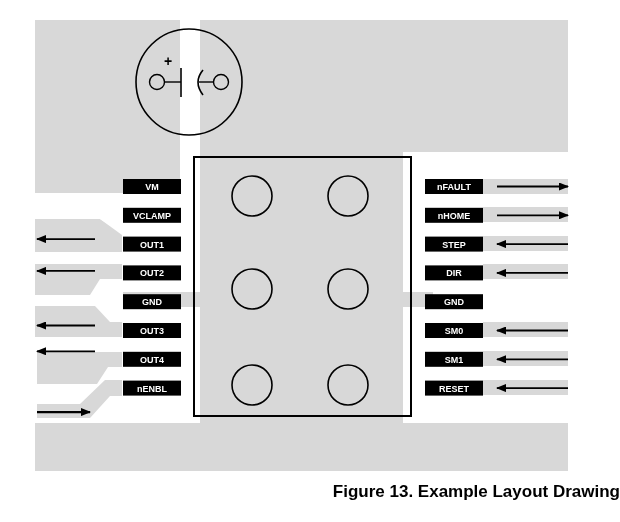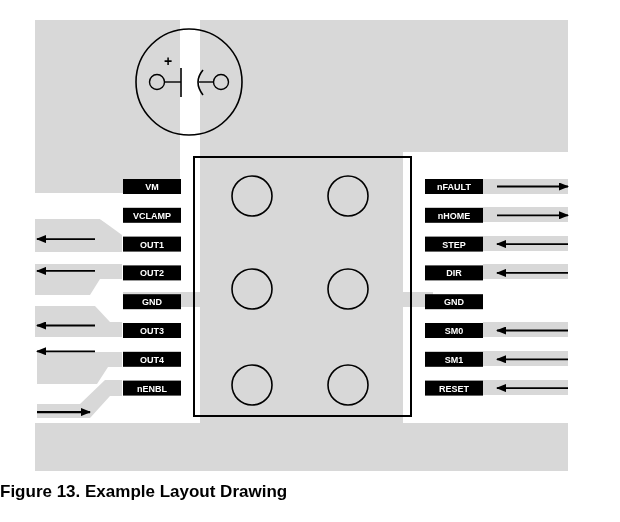--- a/index.html
+++ b/index.html
@@ -1,20 +1,20 @@
 <!DOCTYPE html>
 <html><head>
   <meta charset="utf-8">
   <style>
     html, body { margin: 0; padding: 0; background: #ffffff; }
     body { width: 620px; height: 522px; position: relative; overflow: hidden; }
     #diagram { position: absolute; left: 0; top: 0; }
     .pin-label { font-family: "Liberation Sans", sans-serif; font-weight: bold; font-size: 9px; fill: #ffffff; }
     .caption {
-      position: absolute; left: 0; top: 482px; width: 620px; text-align: left;
+      position: absolute; left: 0; top: 482px; width: 620px; text-align: right;
       font-family: "Liberation Sans", sans-serif; font-weight: bold; font-size: 17px; color: #000;
     }
   </style>
 </head>
 <body>
 
 <svg id="diagram" width="620" height="480" viewBox="0 0 620 480">
   <defs>
     <marker id="arrowhead" markerWidth="10" markerHeight="8" refX="9" refY="4" orient="auto" markerUnits="userSpaceOnUse">
       <path d="M0,0 L10,4 L0,8 Z" fill="#000"></path>

